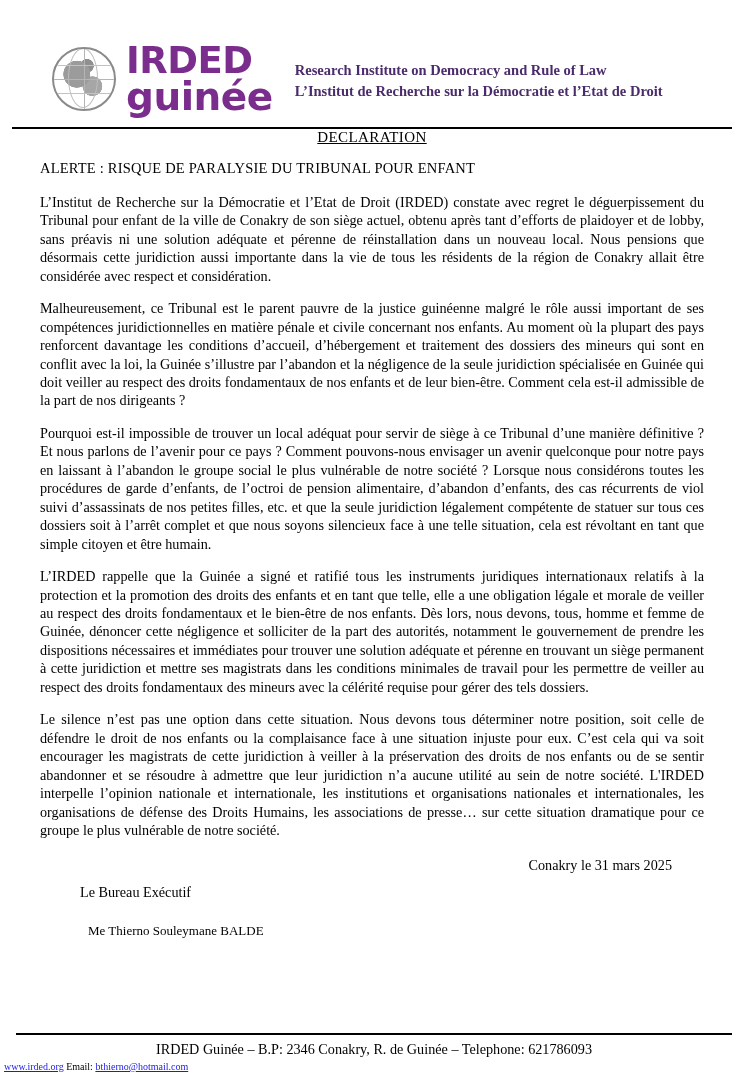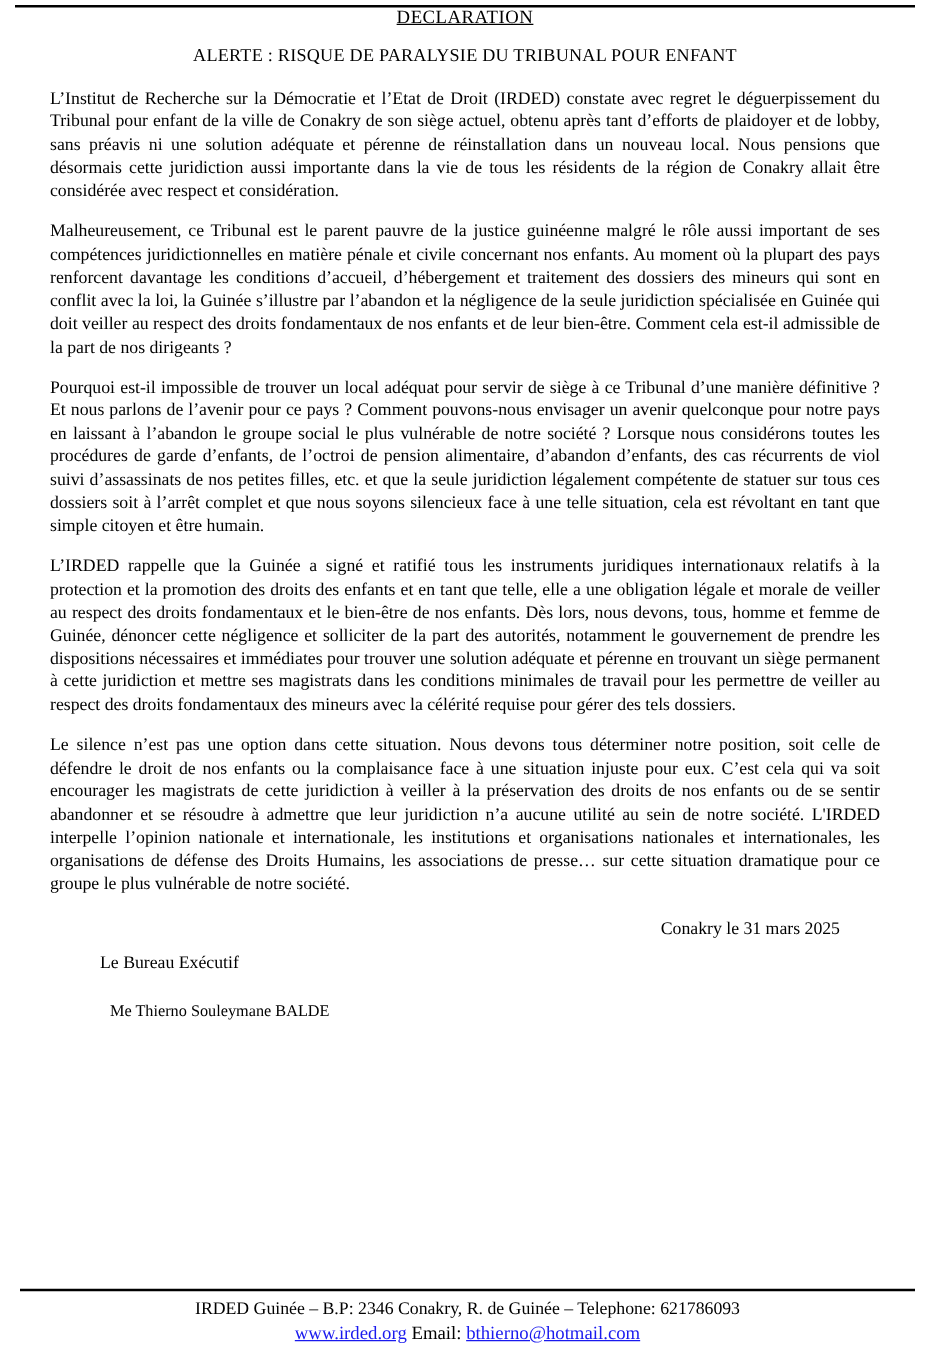--- a/index.html
+++ b/index.html
@@ -120,21 +120,20 @@
     box-sizing: border-box;
   }
   .doc-title {
     text-align: center;
     font-size: 15px;
     letter-spacing: 0.4px;
     text-decoration: underline;
     margin-bottom: 14px;
   }
   .alert-line {
-    text-align: center;
     font-size: 14.5px;
     margin: 0 0 16px 0;
     letter-spacing: 0.2px;
   }
   p.para {
     text-align: justify;
     font-size: 14.2px;
     line-height: 1.30;
     margin: 0 0 14px 0;
     text-indent: 0;
@@ -167,33 +166,47 @@
   .footer-rule {
     border-top: 2px solid #000000;
     margin: 0 12px 6px 12px;
   }
   .footer-line1 {
     text-align: center;
     font-size: 14.2px;
     margin-bottom: 3px;
   }
   .footer-line2 {
-    text-align: center;
-    font-size: 15px;
+    font-size: 10px;
   }
   .link {
     color: #1a1aee;
     text-decoration: underline;
   }
 </style>
 </head>
 <body>
 
 <div class="page">
 
+  <div class="header">
+    <div class="logo-block">
+      <div class="globe">
+        <div class="globe-ellipse"></div>
+      </div>
+      <div class="logo-text">
+        <div class="logo-irded">IRDED</div>
+        <div class="logo-guinee">guinée</div>
+      </div>
+    </div>
+    <div class="header-titles">
+      <div>Research Institute on Democracy and Rule of Law</div>
+      <div>L’Institut de Recherche sur la Démocratie et l’Etat de Droit</div>
+    </div>
+  </div>
 
   <div class="rule"></div>
 
   <div class="content">
     <div class="doc-title">DECLARATION</div>
     <div class="alert-line">ALERTE : RISQUE DE PARALYSIE DU TRIBUNAL POUR ENFANT</div>
 
     <p class="para">L’Institut de Recherche sur la Démocratie et l’Etat de Droit (IRDED) constate avec regret le déguerpissement du Tribunal pour enfant de la ville de Conakry de son siège actuel, obtenu après tant d’efforts de plaidoyer et de lobby, sans préavis ni une solution adéquate et pérenne de réinstallation dans un nouveau local. Nous pensions que désormais cette juridiction aussi importante dans la vie de tous les résidents de la région de Conakry allait être considérée avec respect et considération.</p>
     <p class="para">Malheureusement, ce Tribunal est le parent pauvre de la justice guinéenne malgré le rôle aussi important de ses compétences juridictionnelles en matière pénale et civile concernant nos enfants. Au moment où la plupart des pays renforcent davantage les conditions d’accueil, d’hébergement et traitement des dossiers des mineurs qui sont en conflit avec la loi, la Guinée s’illustre par l’abandon et la négligence de la seule juridiction spécialisée en Guinée qui doit veiller au respect des droits fondamentaux de nos enfants et de leur bien-être. Comment cela est-il admissible de la part de nos dirigeants ?</p>
     <p class="para">Pourquoi est-il impossible de trouver un local adéquat pour servir de siège à ce Tribunal d’une manière définitive ? Et nous parlons de l’avenir pour ce pays ? Comment pouvons-nous envisager un avenir quelconque pour notre pays en laissant à l’abandon le groupe social le plus vulnérable de notre société ? Lorsque nous considérons toutes les procédures de garde d’enfants, de l’octroi de pension alimentaire, d’abandon d’enfants, des cas récurrents de viol suivi d’assassinats de nos petites filles, etc. et que la seule juridiction légalement compétente de statuer sur tous ces dossiers soit à l’arrêt complet et que nous soyons silencieux face à une telle situation, cela est révoltant en tant que simple citoyen et être humain.</p>

